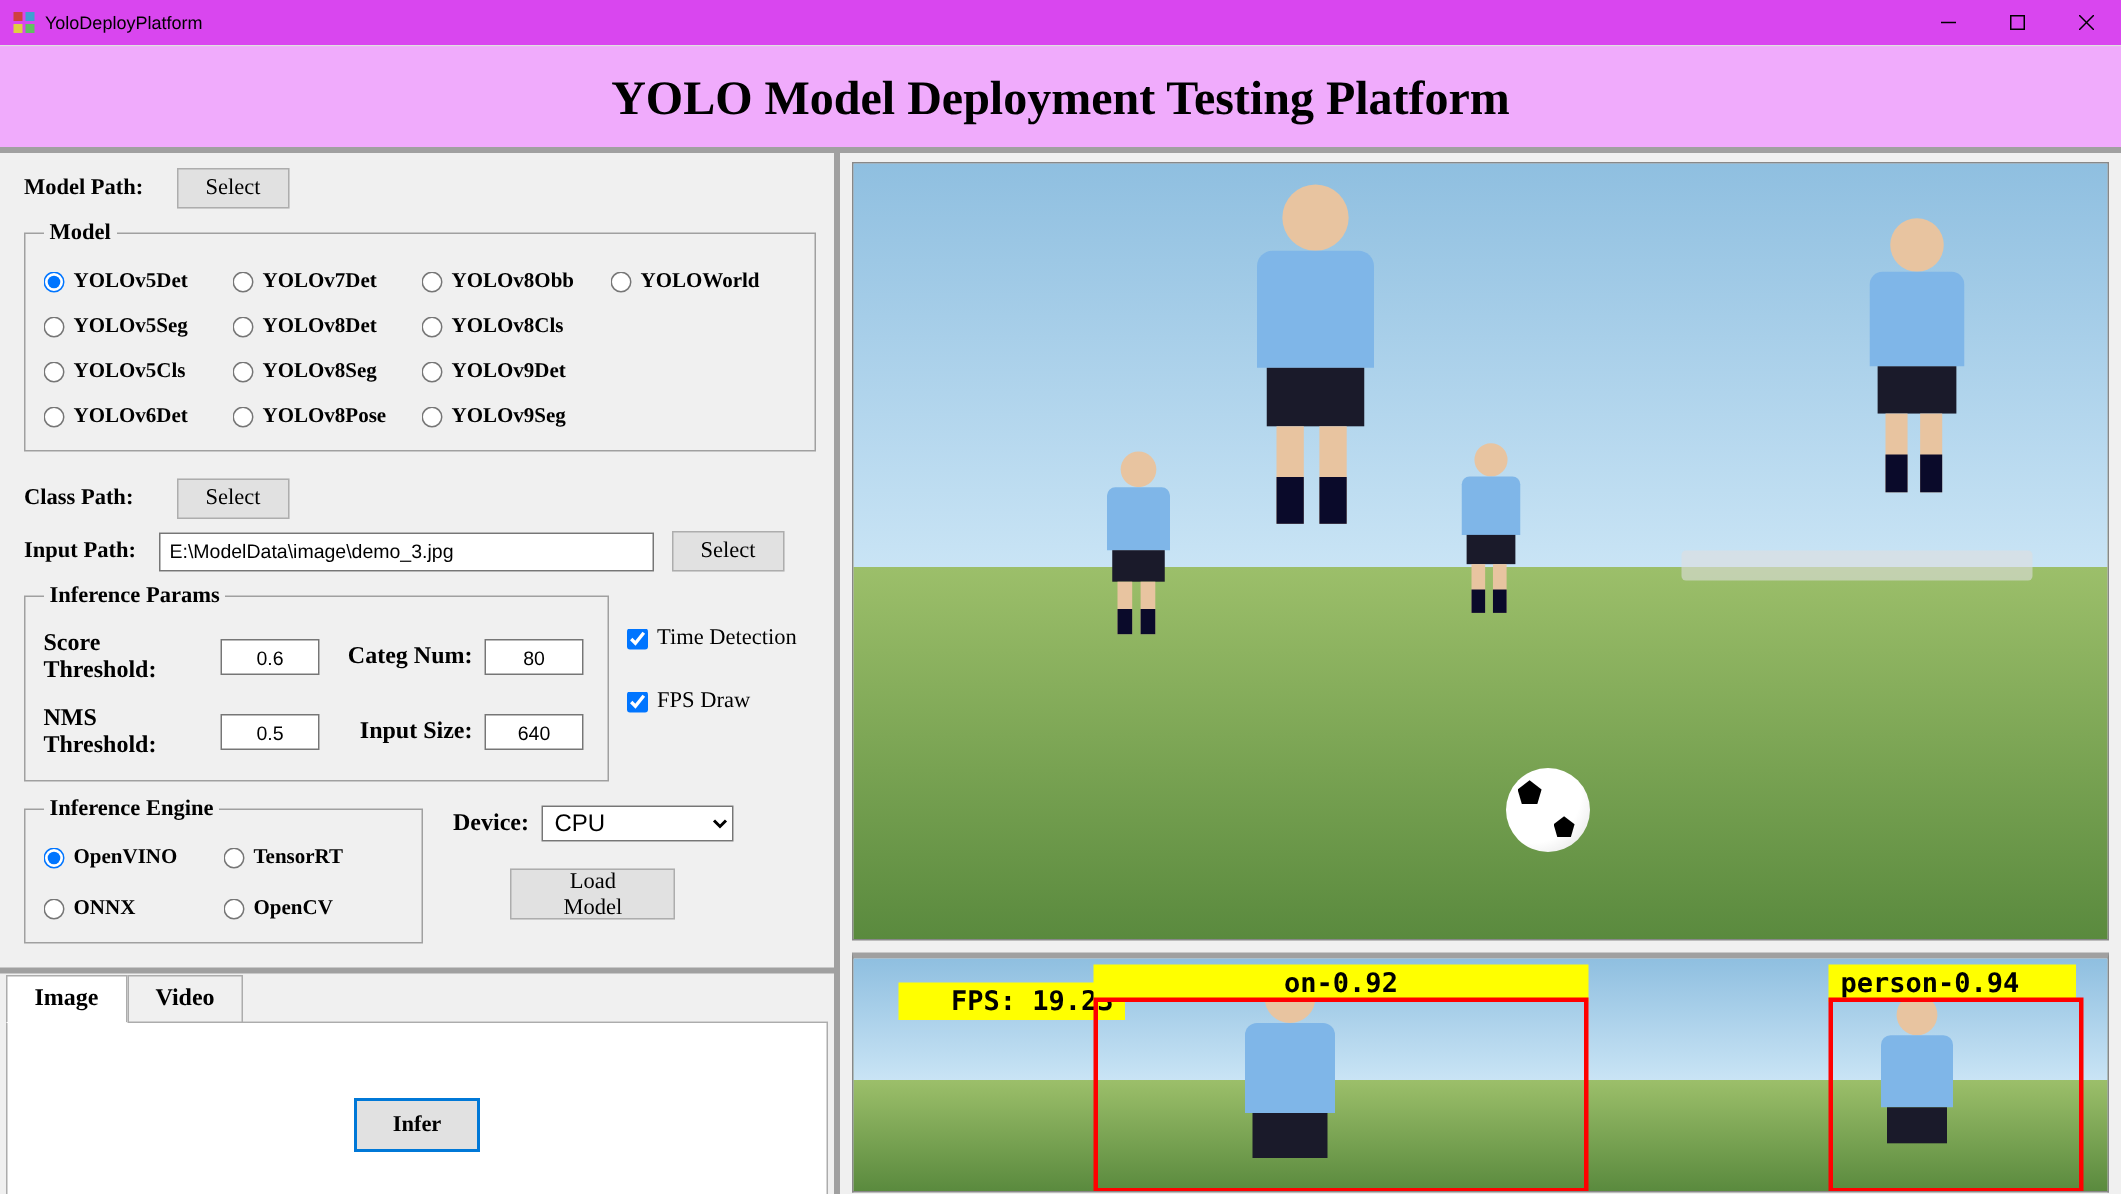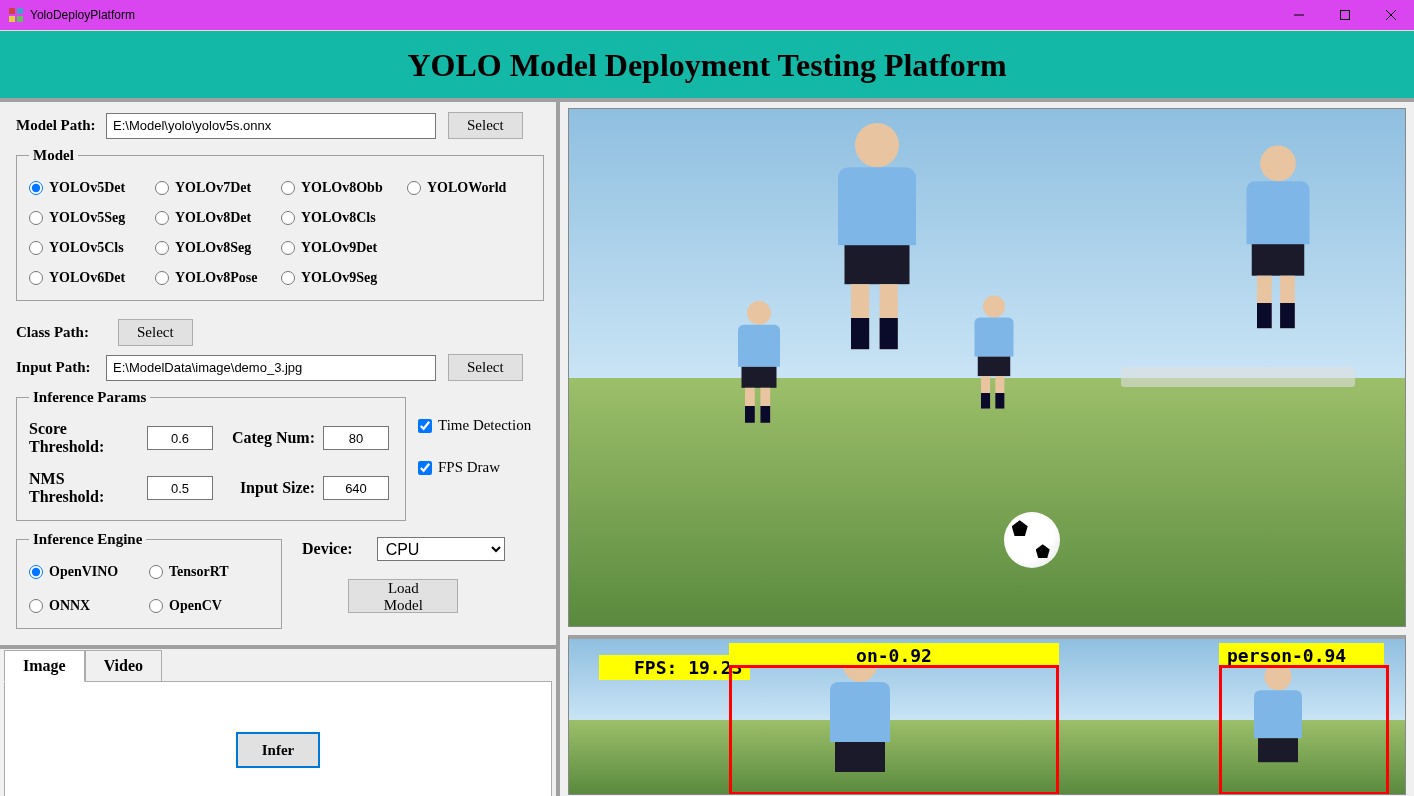--- a/index.html
+++ b/index.html
@@ -5,21 +5,21 @@
     * { box-sizing: border-box; margin: 0; padding: 0; }
     body { font-family: "Segoe UI", Tahoma, sans-serif; font-size: 13px; background: #fff; width: 1414px; height: 796px; overflow: hidden; }
 
     .titlebar { height: 31px; background: #d946ef; border-bottom: 1px solid #e0e0e0; display: flex; align-items: center; padding-left: 8px; }
     .titlebar-icon { width: 16px; height: 16px; margin-right: 6px; display: inline-flex; }
     .titlebar-icon svg { width: 16px; height: 16px; }
     .titlebar-title { font-size: 12px; color: #000; flex: 1; }
     .winbtn { width: 46px; height: 31px; display: flex; align-items: center; justify-content: center; font-size: 10px; font-family: "Segoe MDL2 Assets", sans-serif; }
     .winbtn svg { width: 10px; height: 10px; }
 
-    .app-title { text-align: center; font-family: "Times New Roman", serif; font-weight: bold; font-size: 32px; padding: 16px 0 14px; background: #14b8a6; border-bottom: 4px solid #a0a0a0; }
+    .app-title { text-align: center; font-family: "Times New Roman", serif; font-weight: bold; font-size: 32px; padding: 16px 0 14px; background: #f0abfc; border-bottom: 4px solid #a0a0a0; }
 
     .main { display: flex; height: calc(796px - 31px - 66px); }
     .left { width: 560px; border-right: 4px solid #a0a0a0; padding: 10px 12px 0 16px; background: #f0f0f0; display: flex; flex-direction: column; }
     .right { flex: 1; background: #f0f0f0; padding: 6px 8px; display: flex; flex-direction: column; gap: 8px; }
 
     .row { display: flex; align-items: center; margin-bottom: 8px; }
     .lbl { font-weight: bold; font-family:"Times New Roman", serif; font-size: 15px; }
     .lbl14 { font-weight: bold; font-family:"Times New Roman", serif; font-size: 16px; }
     .txt { height: 26px; border: 1px solid #767676; padding: 2px 6px; font-size: 13px; background: #fff; }
     .btn { height: 27px; padding: 0 18px; border: 1px solid #adadad; background: #e1e1e1; font-family: "Times New Roman", serif; font-size: 15px; }
@@ -35,21 +35,21 @@
     .param-grid { display: grid; grid-template-columns: 110px 70px 90px 70px; row-gap: 14px; column-gap: 8px; align-items: center; margin-top: 4px;}
     .param-grid .txt { width: 66px; text-align: center; height: 24px;}
 
     .side-checks { display: flex; flex-direction: column; gap: 25px; margin-left: 12px; margin-top: 2px; }
     .check-item { display: flex; align-items: center; gap: 6px; font-family:"Times New Roman",serif; font-size: 15px; }
     .check-item input { width: 14px; height: 14px;}
 
     .engine-block { display: flex; gap: 20px; align-items: flex-start;}
     .engine-grid { display: grid; grid-template-columns: 120px 120px; row-gap: 18px; margin-top: 6px;}
     .device-area { display: flex; flex-direction: column; gap: 18px; margin-top: 6px; align-items: center;}
-    .device-row { display: flex; align-items: center; gap: 24px;}
+    .device-row { display: flex; align-items: center; gap: 8px;}
     select { height: 24px; width: 128px; border: 1px solid #767676; background: #fff; font-size: 16px; padding: 0 4px;}
     .btn-load { height: 34px; width: 110px; font-weight: normal;}
 
     .tabs { border-top: 4px solid #a0a0a0; margin-top: 6px; padding-top: 0; margin-left:-16px; margin-right:-12px; padding-left:4px; padding-right:4px; flex:1; display:flex; flex-direction:column;}
     .tab-headers { display: flex; }
     .tab-hdr { padding: 6px 18px; font-family:"Times New Roman",serif; font-weight:bold; font-size:16px; border:1px solid #acacac; background:#f0f0f0; position:relative; top:1px;}
     .tab-hdr.active { background:#fff; border-bottom:1px solid #fff; z-index:2;}
     .tab-body { border:1px solid #acacac; background:#fff; flex:1; display:flex; align-items:flex-start; justify-content:center; padding-top:50px; margin-left:0;}
 
     .preview { flex: 1; background: linear-gradient(180deg, #8fbfe0 0%, #a3d0ec 35%, #c3d89a 55%, #6b9c4a 100%); border: 1px solid #888; position: relative; overflow:hidden; }
@@ -104,21 +104,20 @@
 </div>
 
 <div class="app-title">YOLO Model Deployment Testing Platform</div>
 
 <div class="main">
 
   <div class="left">
 
     <div class="row">
       <span class="lbl" style="width:90px;">Model Path:</span>
-      <input class="txt" style="width: 330px;" value="E:\Model\yolo\yolov5s.onnx">
       <span style="width:12px;"></span>
       <button class="btn">Select</button>
     </div>
 
     <fieldset>
       <legend>Model</legend>
       <div class="model-grid" id="model-grid">
           <label class="radio-item">
             <input type="radio" name="model" checked="" style="">
             <span>YOLOv5Det</span>

